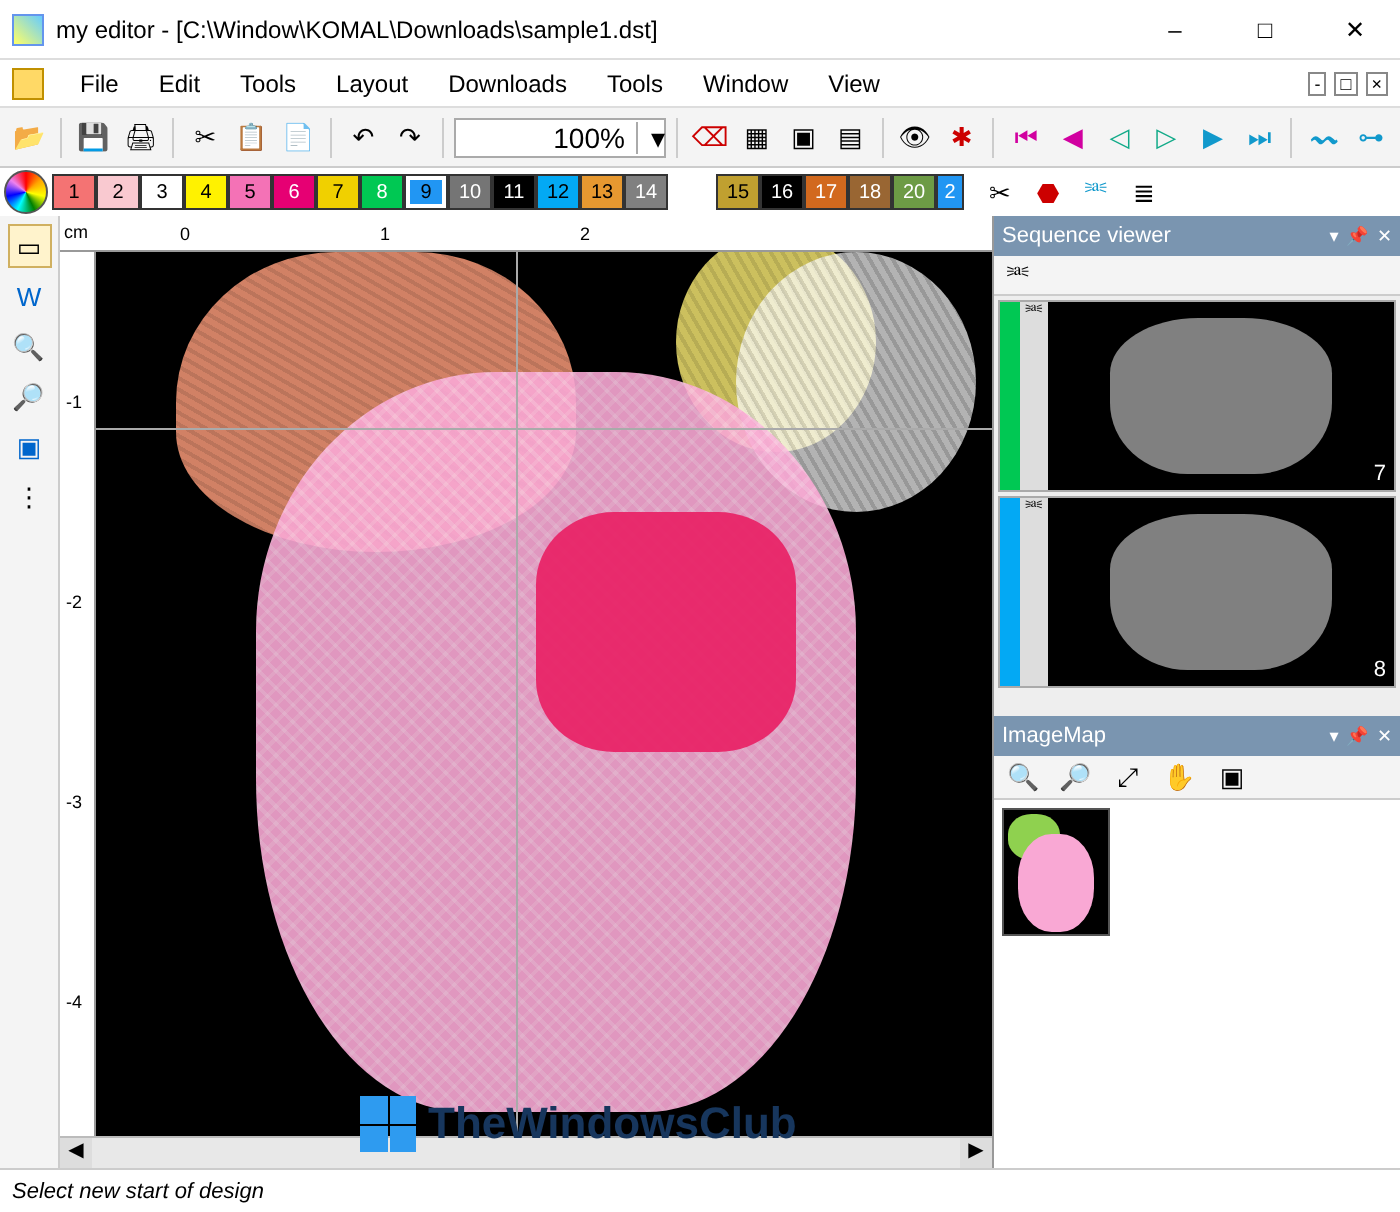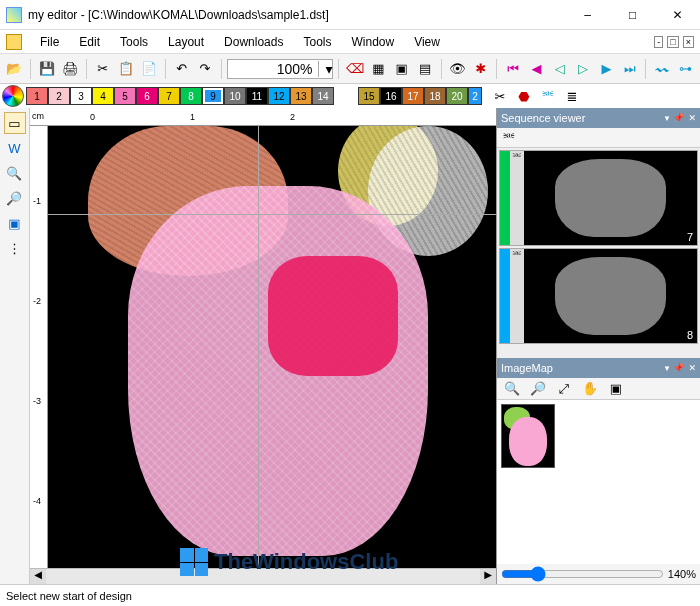--- a/index.html
+++ b/index.html
@@ -56,21 +56,21 @@
 .seq-num { position:absolute; right:4px; bottom:2px; color:#fff; font-size:11px; }
 .seq-thumb .silh { position:absolute; left:18%; top:8%; width:64%; height:84%; background:#808080; border-radius:40% 40% 35% 35% / 35% 35% 45% 45%; }
 .imagemap-body { flex:1; background:#f4f4f4; display:flex; flex-direction:column; }
 .imagemap-tools { height:22px; display:flex; align-items:center; gap:4px; padding:0 4px; border-bottom:1px solid #ccc; }
 .imagemap-view { flex:1; background:#fff; position:relative; padding:4px; }
 .imagemap-thumb { width:54px; height:64px; background:#000; position:relative; border:1px solid #555; }
 .imagemap-thumb .mini-bear { position:absolute; left:14%; top:20%; width:72%; height:78%; background:#f9a8d4; border-radius:45%; }
 .imagemap-thumb .mini-heart { position:absolute; left:4%; top:4%; width:50%; height:36%; background:#8fd14f; border-radius:45%; }
 .imagemap-slider { height:20px; display:flex; align-items:center; padding:0 4px; }
 .imagemap-slider input[type=range] { flex:1; }
-.statusbar { height:22px; background:#fff; border-top:1px solid #ccc; display:flex; align-items:center; font-size:11px; padding:0 6px; }
+.statusbar { height:22px; background:#fff; border-top:1px solid #ccc; display:flex; align-items:center; font-size:11px; padding:0 6px;font-style:italic; }
 .watermark { position:absolute; left:180px; top:548px; display:flex; align-items:center; color:#17365d; font-size:22px; font-weight:bold; pointer-events:none; }
 .watermark .logo { width:28px; height:28px; margin-right:6px; display:grid; grid-template-columns:1fr 1fr; grid-template-rows:1fr 1fr; gap:1px; }
 .watermark .logo span { background:#2e9bf0; }
 .ruler-tick { position:absolute; top:4px; font-size:9px; }
 .ruler-vtick { position:absolute; left:3px; font-size:9px; }
 </style>
 </head>
 <body>
 
 <div class="titlebar">
@@ -256,24 +256,20 @@
         <span class="tb-btn">⤢</span>
         <span class="tb-btn">✋</span>
         <span class="tb-btn">▣</span>
       </div>
       <div class="imagemap-view">
         <div class="imagemap-thumb">
           <div class="mini-heart"></div>
           <div class="mini-bear"></div>
         </div>
       </div>
-      <div class="imagemap-slider">
-        <input type="range" min="0" max="100" value="20" style="">
-        <span style="font-size:11px;margin-left:4px">140%</span>
-      </div>
     </div>
   </div>
 </div>
 
 <div class="statusbar">
   <span>Select new start of design</span>
 </div>
 
 <div class="watermark">
   <span class="logo">

